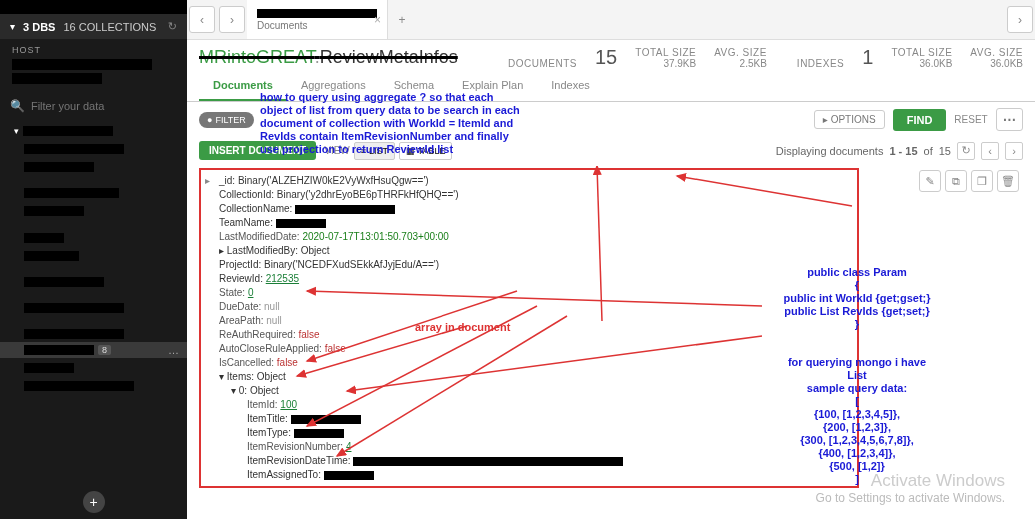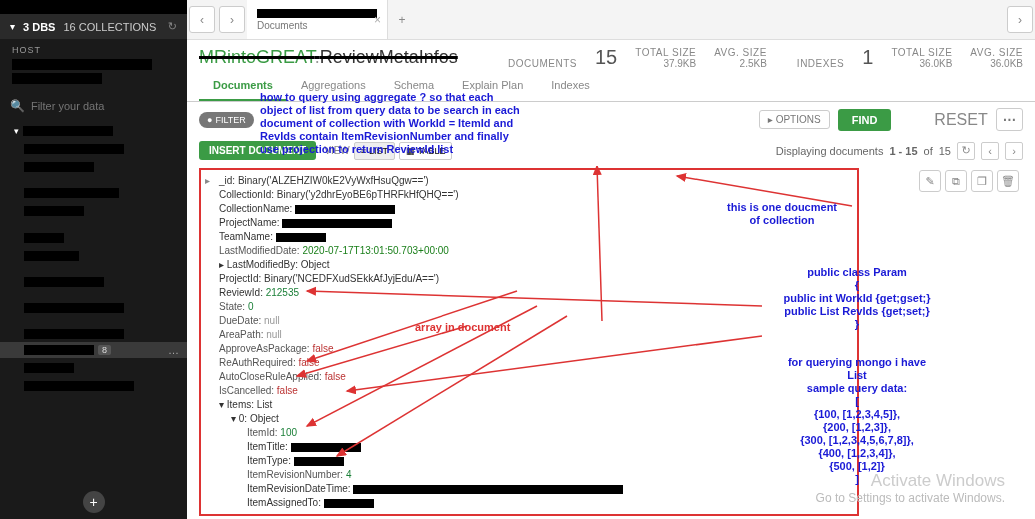--- a/index.html
+++ b/index.html
@@ -49,38 +49,38 @@
 .stats .big { font-size:20px; color:#555; }
 
 .subtabs { display:flex; gap:0; border-bottom:1px solid #ccc; padding:0 12px;}
 .subtab { padding:8px 14px; font-size:11px; color:#888; cursor:pointer; border-bottom:2px solid transparent;}
 .subtab.active { color:#3b9b45; border-bottom-color:#3b9b45; font-weight:600;}
 
 .query-area { position:relative; }
 .query-bar { display:flex; align-items:center; padding:6px 12px; gap:8px;}
 .filter-pill { background:#777; color:#fff; font-size:9px; padding:3px 8px; border-radius:10px; display:inline-flex; align-items:center; gap:3px;}
 .find-btn { background:#3b9b45; color:#fff; border:none; padding:5px 14px; font-size:11px; border-radius:3px; cursor:pointer; font-weight:600;}
-.reset-btn { background:transparent; border:none; color:#888; font-size:16px; cursor:pointer;margin-left:35px;}
+.reset-btn { background:transparent; border:none; color:#888; font-size:10px; cursor:pointer;}
 .opt-btn { border:1px solid #ccc; background:#fff; font-size:10px; padding:3px 8px; border-radius:3px; cursor:pointer; color:#777;}
 .dots-btn { border:1px solid #ccc; background:#fff; padding:3px 6px; border-radius:3px; cursor:pointer; color:#777; font-weight:bold;}
 .spacer { flex:1; }
 
 .toolbar { display:flex; align-items:center; padding:4px 12px 6px; gap:4px;}
 .insert-btn { background:#3b9b45; color:#fff; border:none; padding:4px 10px; font-size:10px; border-radius:3px; cursor:pointer; font-weight:600;}
 .view-lbl { font-size:10px; color:#888; margin-left:4px;}
 .view-btn { border:1px solid #ccc; background:#fff; font-size:9px; padding:3px 6px; border-radius:2px; cursor:pointer; display:inline-flex; gap:3px; align-items:center;}
 .view-btn.active { background:#eee;}
 .doc-nav { margin-left:auto; font-size:11px; color:#666; display:flex; align-items:center; gap:6px;}
 .doc-nav .pg-btn { border:1px solid #ccc; width:18px; height:18px; display:flex; align-items:center; justify-content:center; border-radius:2px; cursor:pointer; color:#888;}
 
 .doc-area { flex:1; overflow:auto; padding:2px 12px 12px; position:relative;}
 .doc-card { border:2px solid #d33; background:#fff; padding:4px 0 4px 18px; font-family: Menlo, Consolas, monospace; font-size:10px; line-height:14px; color:#333; position:relative; width:660px;}
 .doc-card .row { white-space:nowrap; }
 .doc-card .key { color:#555;}
-.doc-card .num { color:#1a7f37;}
+.doc-card .num { color:#1a7f37;text-decoration:underline;}
 .doc-card .bool { color:#b33;}
 .doc-card .date { color:#1a7f1a;}
 .doc-card .null { color:#999;}
 .doc-card .blk { display:inline-block; height:9px; background:#000; vertical-align:middle;}
 .doc-card .ind1 { padding-left:12px;}
 .doc-card .ind2 { padding-left:28px;}
 .doc-card .caret { position:absolute; left:4px; color:#888; cursor:pointer;}
 .doc-actions { position:absolute; right:16px; top:4px; display:flex; gap:4px;}
 .doc-actions .a { width:22px; height:22px; border:1px solid #ccc; border-radius:3px; display:flex; align-items:center; justify-content:center; font-size:11px; color:#888; cursor:pointer; background:#fff;}
 
@@ -214,34 +214,32 @@
         <div class="a">✎</div>
         <div class="a">⧉</div>
         <div class="a">❐</div>
         <div class="a">🗑</div>
       </div>
       <div class="doc-card">
         <span class="caret">▸</span>
         <div class="row">_id: Binary('ALZEHZIW0kE2VyWxfHsuQgw==')</div>
         <div class="row">CollectionId: Binary('y2dhrEyoBE6pTHRFkHfQHQ==')</div>
         <div class="row"><span>CollectionName: </span><span class="blk" style="width:100px;"></span></div>
-        <div class="row"><span>ProjectName: </span><span class="blk" style="width:110px;"></span></div>
         <div class="row"><span>TeamName: </span><span class="blk" style="width:50px;"></span></div>
         <div class="row"><span class="key">LastModifiedDate: </span><span class="date">2020-07-17T13:01:50.703+00:00</span></div>
         <div class="row">▸ <span>LastModifiedBy: Object</span></div>
         <div class="row">ProjectId: Binary('NCEDFXudSEkkAfJyjEdu/A==')</div>
         <div class="row"><span>ReviewId: </span><span class="num">212535</span></div>
         <div class="row"><span class="key">State: </span><span class="num">0</span></div>
         <div class="row"><span class="key">DueDate: </span><span class="null">null</span></div>
         <div class="row"><span class="key">AreaPath: </span><span class="null">null</span></div>
-        <div class="row"><span class="key">ApproveAsPackage: </span><span class="bool">false</span></div>
         <div class="row"><span class="key">ReAuthRequired: </span><span class="bool">false</span></div>
         <div class="row"><span class="key">AutoCloseRuleApplied: </span><span class="bool">false</span></div>
         <div class="row"><span class="key">IsCancelled: </span><span class="bool">false</span></div>
-        <div class="row">▾ <span>Items: List</span></div>
+        <div class="row">▾ <span>Items: Object</span></div>
         <div class="row ind1">▾ <span>0: Object</span></div>
         <div class="row ind2"><span class="key">ItemId: </span><span class="num">100</span></div>
         <div class="row ind2"><span>ItemTitle: </span><span class="blk" style="width:70px;"></span></div>
         <div class="row ind2"><span>ItemType: </span><span class="blk" style="width:50px;"></span></div>
         <div class="row ind2"><span class="key">ItemRevisionNumber: </span><span class="num">4</span></div>
         <div class="row ind2"><span>ItemRevisionDateTime: </span><span class="blk" style="width:270px;"></span></div>
         <div class="row ind2"><span>ItemAssignedTo: </span><span class="blk" style="width:50px;"></span></div>
 
       </div>
 
@@ -254,21 +252,20 @@
         <line x1="330" y1="125" x2="120" y2="195" stroke="#d33" stroke-width="1.5" marker-end="url(#ah)"></line>
         <line x1="350" y1="140" x2="120" y2="260" stroke="#d33" stroke-width="1.5" marker-end="url(#ah)"></line>
         <line x1="380" y1="150" x2="150" y2="290" stroke="#d33" stroke-width="1.5" marker-end="url(#ah)"></line>
         <line x1="415" y1="155" x2="410" y2="0" stroke="#d33" stroke-width="1.5" marker-end="url(#ah)"></line>
         <line x1="665" y1="40" x2="490" y2="10" stroke="#d33" stroke-width="1.5" marker-end="url(#ah)"></line>
         <line x1="575" y1="140" x2="120" y2="125" stroke="#d33" stroke-width="1.5" marker-end="url(#ah)"></line>
         <line x1="575" y1="170" x2="160" y2="225" stroke="#d33" stroke-width="1.5" marker-end="url(#ah)"></line>
         <line x1="280" y1="160" x2="110" y2="210" stroke="#d33" stroke-width="1.5" marker-end="url(#ah)"></line>
       </svg>
 
-      <div class="annot" style="left:540px; top:35px; text-align:center;">this is one doucment<br>of collection</div>
       <div class="annot red" style="left:228px; top:155px;">array in document</div>
       <div class="annot" style="left:530px; top:100px; text-align:center; width:280px;">public class Param<br>{<br>public int WorkId {get;gset;}<br>public List<int> RevIds {get;set;}<br>}</int></div>
       <div class="annot" style="left:555px; top:190px; text-align:center; width:230px;">for querying mongo i have<br>List<br>sample query data:<br>[<br>{100, [1,2,3,4,5]},<br>{200, [1,2,3]},<br>{300, [1,2,3,4,5,6,7,8]},<br>{400, [1,2,3,4]},<br>{500, [1,2]}<br>]</div>
     </div>
 
     <div class="annot" style="left:260px; top:91px; width:300px;">how to query using aggregate ? so that each<br>object of list from query data to be search in each<br>document of collection with WorkId = ItemId and<br>RevIds contain ItemRevisionNumber and finally<br>use projection to return ReviewId list</div>
   </div>
 </div>
 
 <div class="watermark">

